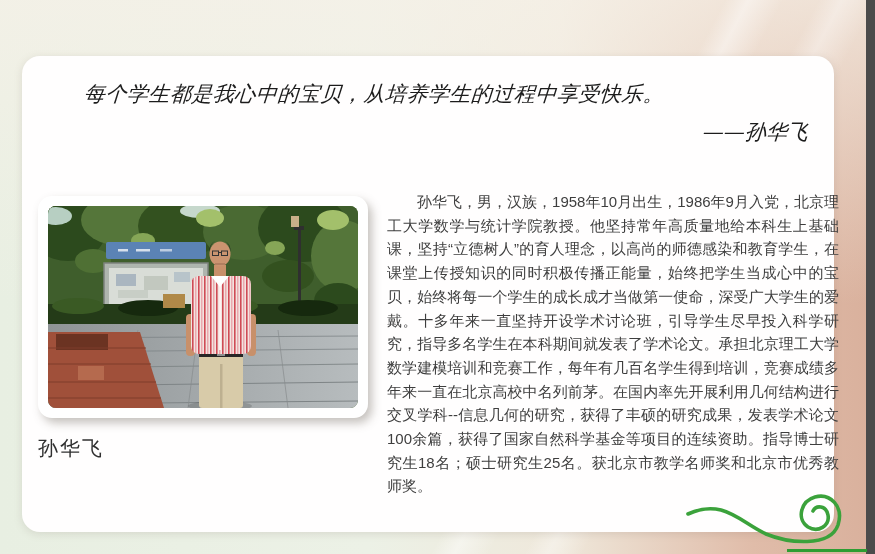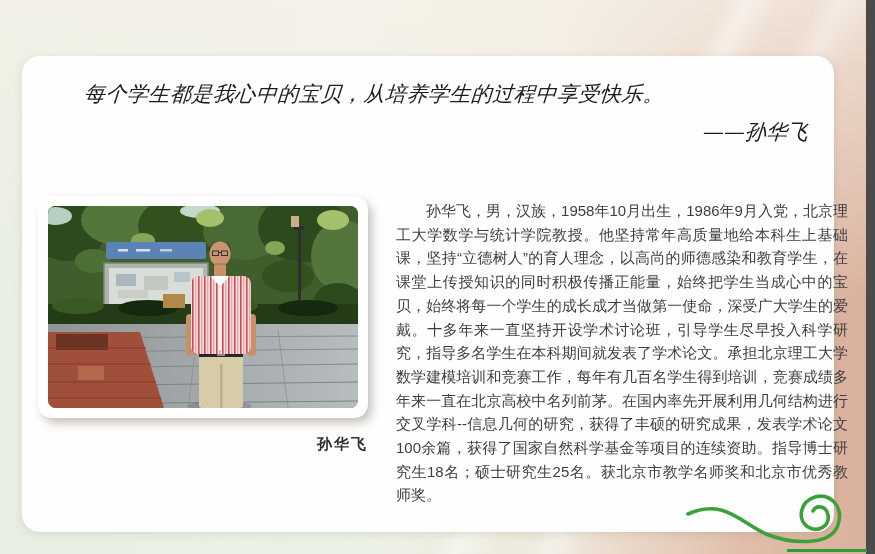--- a/index.html
+++ b/index.html
@@ -34,35 +34,35 @@
   .quote-sign{
     position:absolute;right:26px;top:62px;
     font-family:"DejaVu Serif","Liberation Serif",serif;
     font-style:italic;font-size:21px;color:#1c1c1c;
     transform:skewX(-4deg);
   }
   .bio{
     position:absolute;left:362px;top:131px;width:452px;
     font-size:15px;line-height:23.7px;color:#3e3e3e;
     text-align:justify;text-indent:2em;
-    margin:12px;
+    margin:3px;
   }
   .photo-frame{
     position:absolute;left:16px;top:140px;width:330px;height:222px;
     background:#ffffff;border-radius:14px;
     box-shadow:4px 5px 10px rgba(90,80,70,0.35);
   }
   .photo{
     position:absolute;left:10px;top:10px;width:310px;height:202px;
     border-radius:8px;overflow:hidden;background:#4a6a33;
   }
   .photo svg{display:block;}
   .caption{
     position:absolute;left:16px;top:379px;width:330px;
-    text-align:right;font-size:15px;font-weight:bold;color:#303030;
+    text-align:left;font-size:20px;font-weight:normal;color:#303030;
     letter-spacing:2px;
   }
   .flourish{
     position:absolute;left:678px;top:492px;width:195px;height:62px;
     z-index:5;
   }
   .accent-line{
     position:absolute;left:787px;top:549px;width:80px;height:3px;
     background:#2e9d33;z-index:6;
   }

